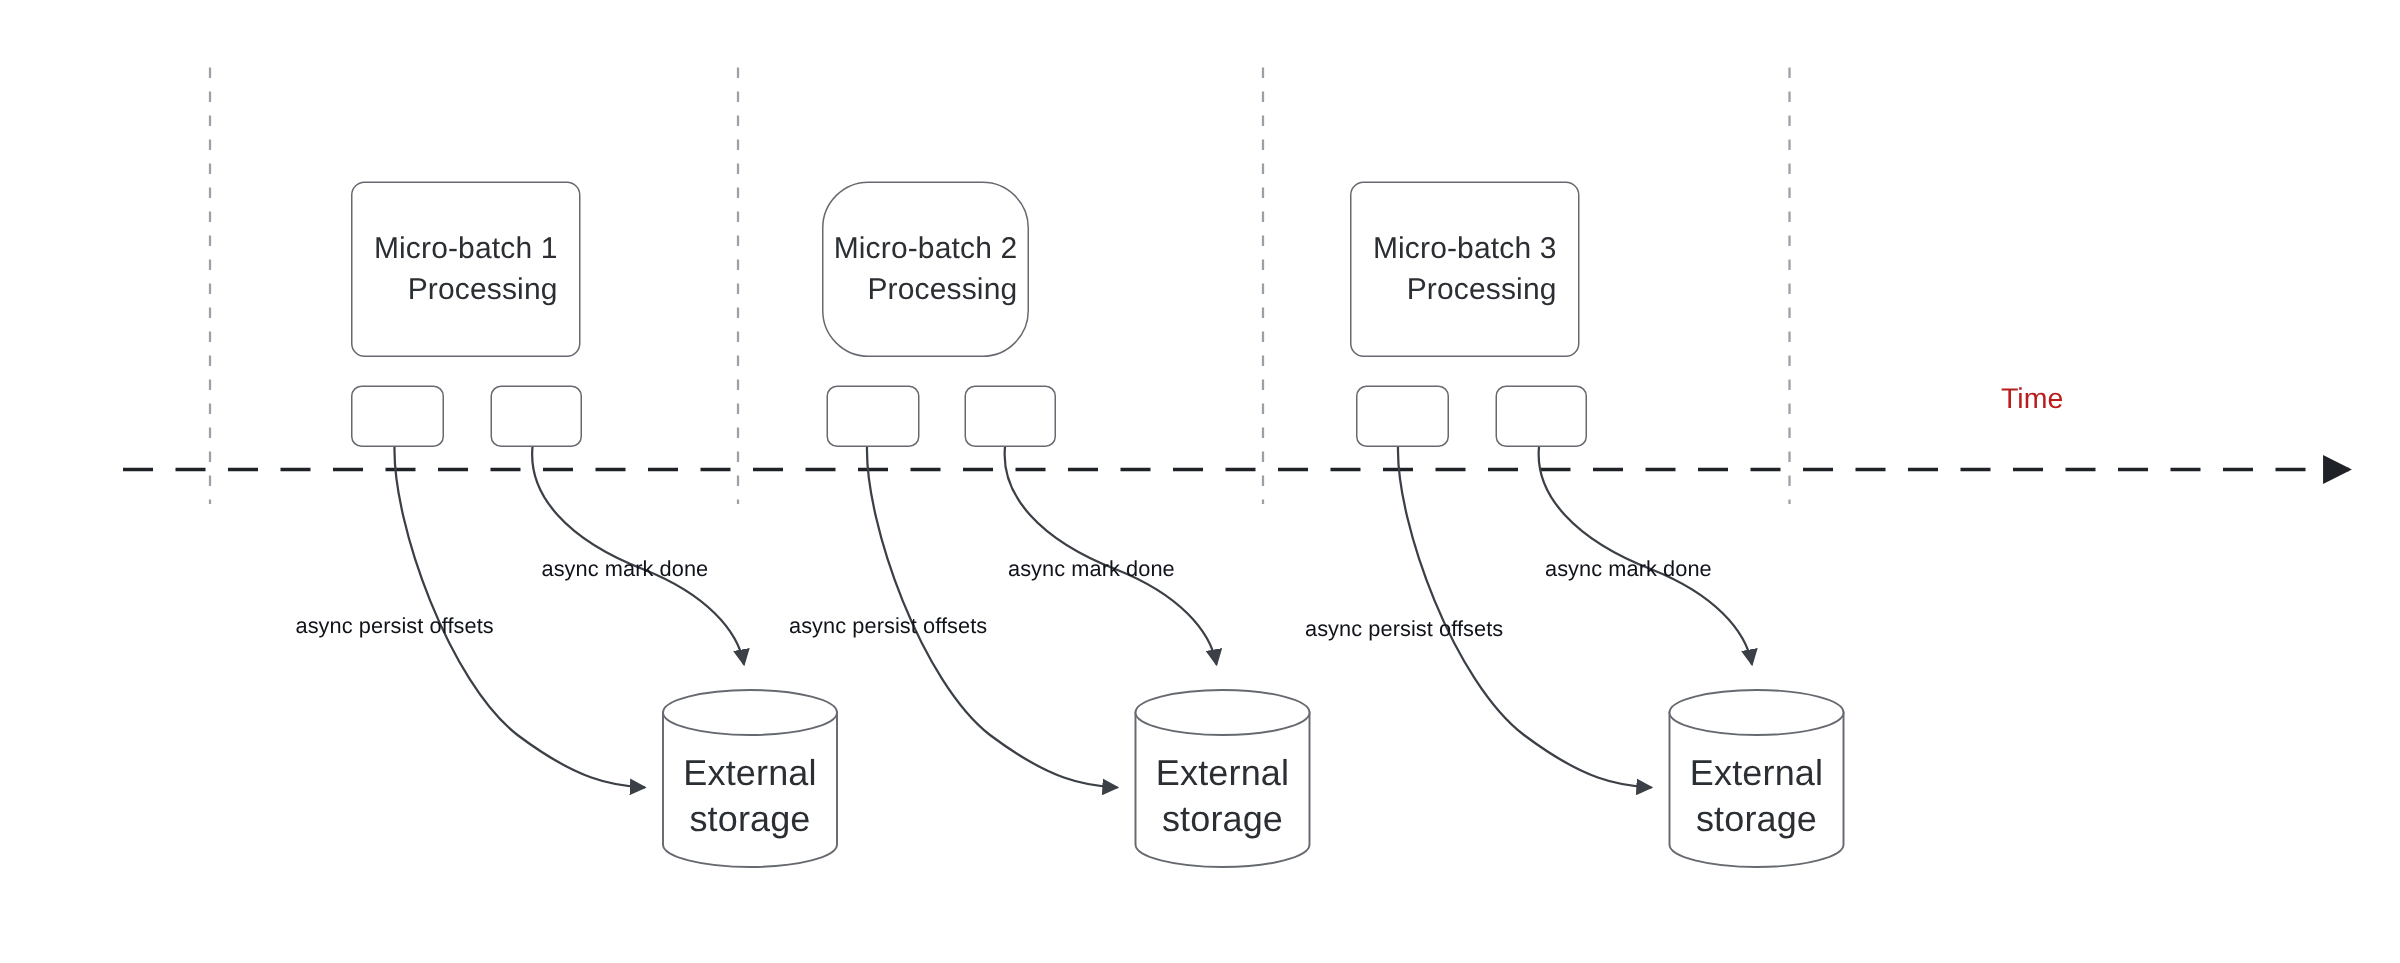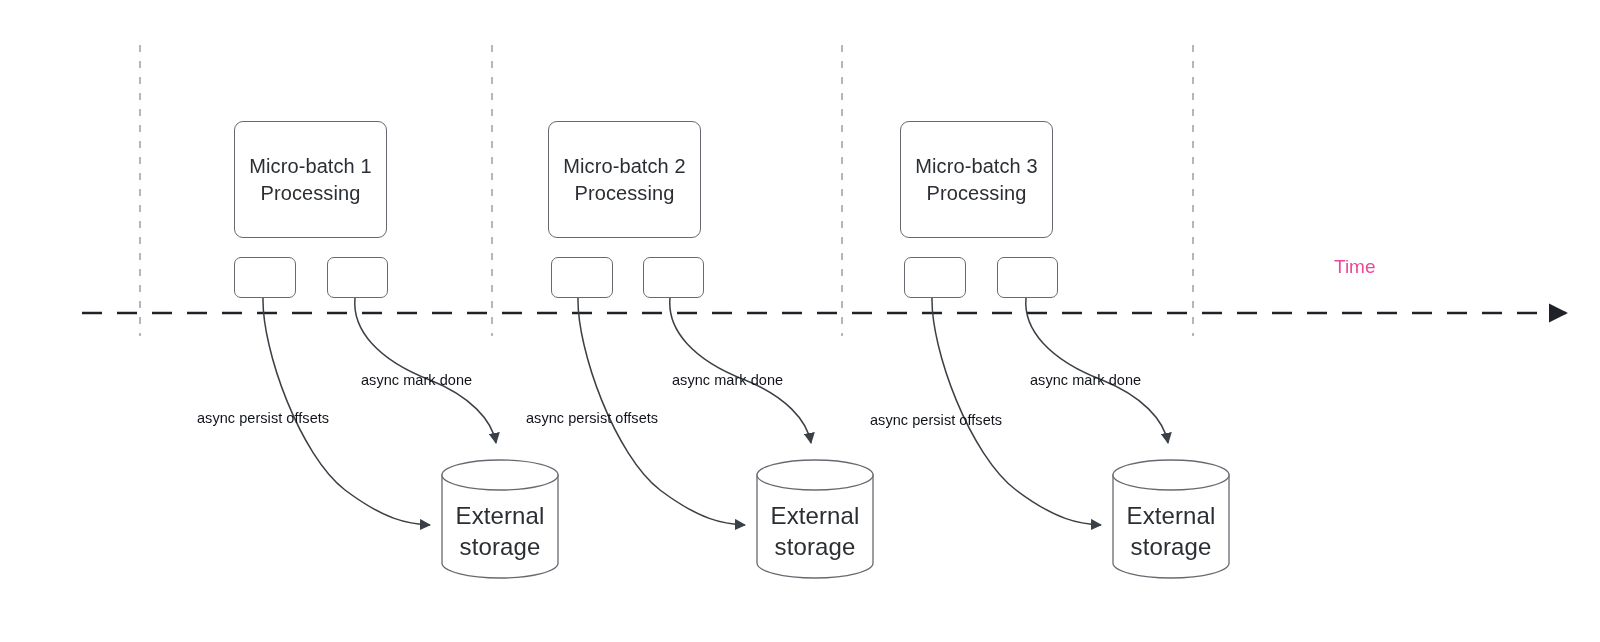--- a/index.html
+++ b/index.html
@@ -27,21 +27,21 @@
   }
   .batch-box {
     position: absolute;
     box-sizing: border-box;
     border: 1.3px solid #666a70;
     border-radius: 9px;
     background: #ffffff;
     display: flex;
     align-items: center;
     justify-content: center;
-    text-align: center;
+    text-align: right;
     line-height: 1.32;
     font-size: 20px;
     color: #2b2f33;
     letter-spacing: 0.1px;
   }
   .mini-box {
     position: absolute;
     box-sizing: border-box;
     border: 1.3px solid #666a70;
     border-radius: 7px;
@@ -60,21 +60,21 @@
     position: absolute;
     font-size: 14.5px;
     font-weight: normal;
     color: #10131a;
     white-space: nowrap;
     letter-spacing: 0.05px;
   }
   .time-label {
     position: absolute;
     font-size: 19px;
-    color: #ec4899;
+    color: #b91c1c;
     white-space: nowrap;
   }
 </style>
 </head>
 <body>
 
 <div id="canvas">
 
   <svg class="layer" id="vector-layer" viewBox="0 0 1600 642">
       <defs>
@@ -118,21 +118,21 @@
         </div>
       </div>
       <div class="mini-box" style="left: 234px; top: 257px; width: 62px; height: 41px;"></div>
       <div class="mini-box" style="left: 327px; top: 257px; width: 61px; height: 41px;"></div>
       <div class="cyl-label" style="left: 442px; top: 500px; width: 116px;">
         <div>External</div>
         <div>storage</div>
       </div>
       <div class="edge-label" style="left: 197px; top: 410px;">async persist offsets</div>
       <div class="edge-label" style="left: 361px; top: 372px;">async mark done</div>
-      <div class="batch-box" style="left: 548px; top: 121px; width: 153px; height: 117px;">
+      <div class="batch-box" style="left: 548px; top: 121px; width: 138px; height: 117px; border-radius: 31px;">
         <div>
           <div>Micro-batch 2</div>
           <div>Processing</div>
         </div>
       </div>
       <div class="mini-box" style="left: 551px; top: 257px; width: 62px; height: 41px;"></div>
       <div class="mini-box" style="left: 643px; top: 257px; width: 61px; height: 41px;"></div>
       <div class="cyl-label" style="left: 757px; top: 500px; width: 116px;">
         <div>External</div>
         <div>storage</div>

